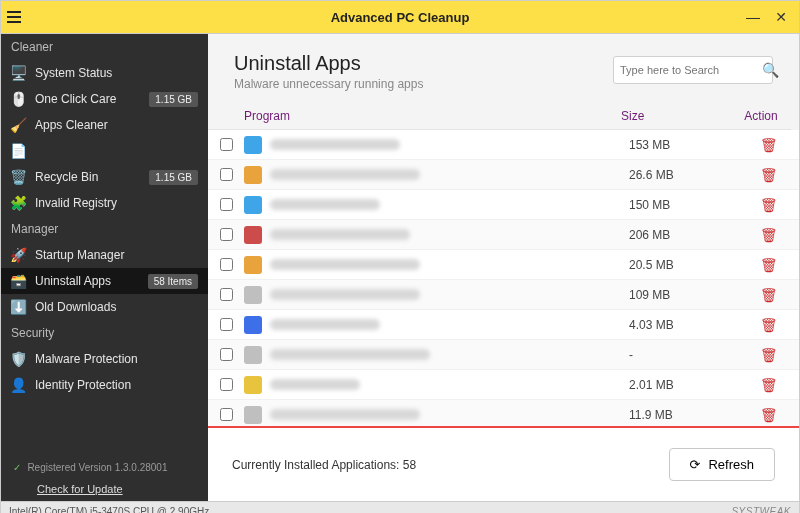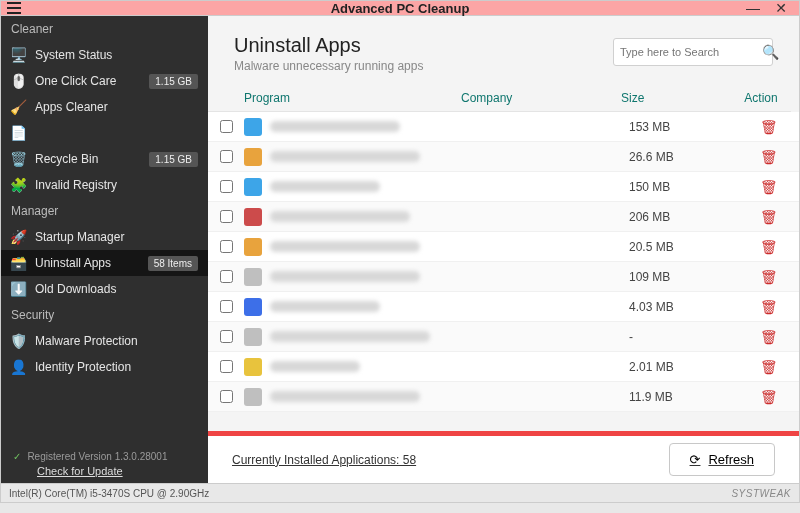--- a/index.html
+++ b/index.html
@@ -1,19 +1,19 @@
 <!DOCTYPE html>
 <html><head>
 <meta charset="utf-8">
 <style>
 * { margin: 0; padding: 0; box-sizing: border-box; font-family: "Segoe UI", Arial, sans-serif; }
 html, body { width: 800px; height: 513px; overflow: hidden; background: #e8e8e8; }
 
 .titlebar {
-  height: 16px; background: #fca5a5; border: 1px solid #ccc;
+  height: 34px; background: #fde047; border: 1px solid #ccc;
   display: flex; align-items: center; position: relative;
 }
 .hamburger { width: 26px; display: flex; flex-direction: column; gap: 3px; padding: 6px; cursor: pointer; }
 .hamburger span { height: 2px; background: #222; }
 .titlebar-title { position: absolute; left: 0; right: 0; text-align: center; font-weight: 600; font-size: 13px; color: #222; pointer-events: none; }
 .win-controls { margin-left: auto; display: flex; gap: 12px; padding-right: 10px; font-size: 14px; color: #333; }
 .win-controls span { cursor: pointer; width: 16px; text-align: center; }
 
 .app-body { display: flex; height: 468px; border: 1px solid #ccc; border-top: none; }
 
@@ -25,40 +25,40 @@
   cursor: pointer; position: relative; min-height: 26px;
 }
 .nav-item.selected { background: #151515; }
 .nav-icon { width: 16px; height: 16px; display: inline-flex; align-items: center; justify-content: center; font-size: 14px; }
 .nav-label { flex: 1; white-space: nowrap; }
 .nav-badge {
   background: #555; color: #eee; font-size: 10px; padding: 2px 6px;
   border-radius: 2px;
 }
 .sidebar-footer { margin-top: auto; padding: 10px 12px 6px; font-size: 10px; color: #9a9a9a; }
-.sidebar-footer .check-update { display: block; color: #ddd; text-decoration: underline; margin-top: 3px; cursor: pointer; padding-left: 24px; font-size: 11px; }
+.sidebar-footer .check-update { display: block; color: #ddd; text-decoration: underline; margin-top: 10px; cursor: pointer; padding-left: 24px; font-size: 11px; }
 .reg-line { display: flex; align-items: center; gap: 6px; }
 .reg-line .tick { color: #6fbf5f; }
 
 
 .main { flex: 1; background: #f4f4f4; display: flex; flex-direction: column; }
 .main-head { display: flex; align-items: flex-start; padding: 18px 26px 12px; }
 .main-head h1 { font-size: 20px; font-weight: 400; color: #222; }
 .main-head .sub { font-size: 12px; color: #888; margin-top: 2px; }
 .searchbox {
   margin-left: auto; display: flex; align-items: center;
   background: #fff; border: 1px solid #d0d0d0; border-radius: 3px;
   height: 28px; width: 160px; padding: 0 6px; margin-top: 4px;
 }
 .searchbox input { border: none; outline: none; flex: 1; font-size: 11px; color: #555; background: transparent; }
 .searchbox .sicon { color: #2a7fd4; font-size: 14px; }
 
 .grid-head {
   display: flex; padding: 6px 0; margin: 0 8px 0 0;
-  font-size: 12px; color: #0f766e; border-bottom: 1px solid #e4e4e4;
+  font-size: 12px; color: #701a75; border-bottom: 1px solid #e4e4e4;
 }
 .col-check { width: 36px; }
 .col-prog  { flex: 1; padding-left: 0; }
 .col-comp  { width: 160px; }
 .col-size  { width: 110px; }
 .col-action{ width: 60px; text-align: center; }
 
 .grid-body { flex: 1; overflow-y: scroll; padding-right:0; }
 .grid-body::-webkit-scrollbar { width: 14px; }
 .grid-body::-webkit-scrollbar-track { background: #eee; }
@@ -76,22 +76,22 @@
   width: 18px; height: 18px; border-radius: 3px; margin-right: 8px;
 }
 .row .col-prog { display:flex; align-items:center; }
 .blur-text {
   background: #d8d8d8; color: transparent; border-radius: 6px;
   filter: blur(2px); user-select:none; height:11px;
 }
 .row .col-action { color: #cc2b2b; font-size: 14px; text-align:center; cursor:pointer; }
 
 .footer-bar {
-  height: 52px; background:#fff; border-top:5px solid #ef4444;
-  display:flex; align-items:center; padding: 0 24px; font-size:12px; color:#333;text-decoration:underline;
+  height: 75px; background:#fff; border-top:2px solid #ef4444;
+  display:flex; align-items:center; padding: 0 24px; font-size:12px; color:#333;
 }
 .refresh-btn {
   margin-left:auto; border:1px solid #c8c8c8; background:#fff;
   padding: 8px 20px; border-radius:4px; font-size:13px; cursor:pointer;
   display:flex; align-items:center; gap:8px;
 }
 
 .statusbar { height: 19px; background:#e8e8e8; border:1px solid #ccc; border-top:none;
   font-size:10px; color:#555; display:flex; align-items:center; padding:0 8px; }
 .brand { margin-left:auto; font-style:italic; font-size:10px; color:#888; letter-spacing:0.5px;}
@@ -187,21 +187,20 @@
       </div>
       <div class="searchbox">
         <input type="text" placeholder="Type here to Search" style="">
         <span class="sicon">🔍</span>
       </div>
     </div>
 
     <div class="grid-head">
       <div class="col-check"></div>
       <div class="col-prog">Program</div>
-      <div class="col-comp">Company</div>
       <div class="col-size">Size</div>
       <div class="col-action">Action</div>
     </div>
 
     <div class="grid-body" id="grid-body">
         <div class="row">
           <div class="col-check">
             <input type="checkbox" style="">
           </div>
           <div class="col-prog">

